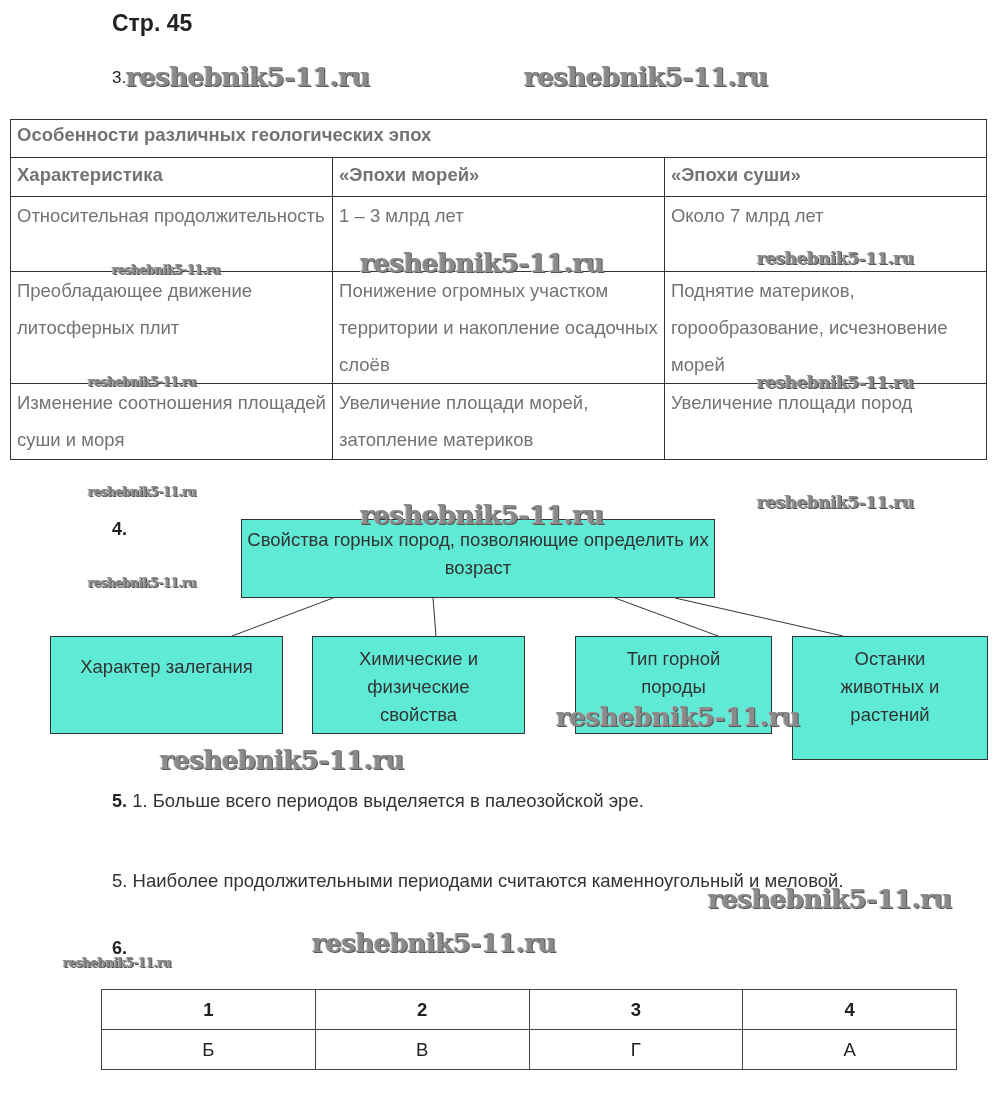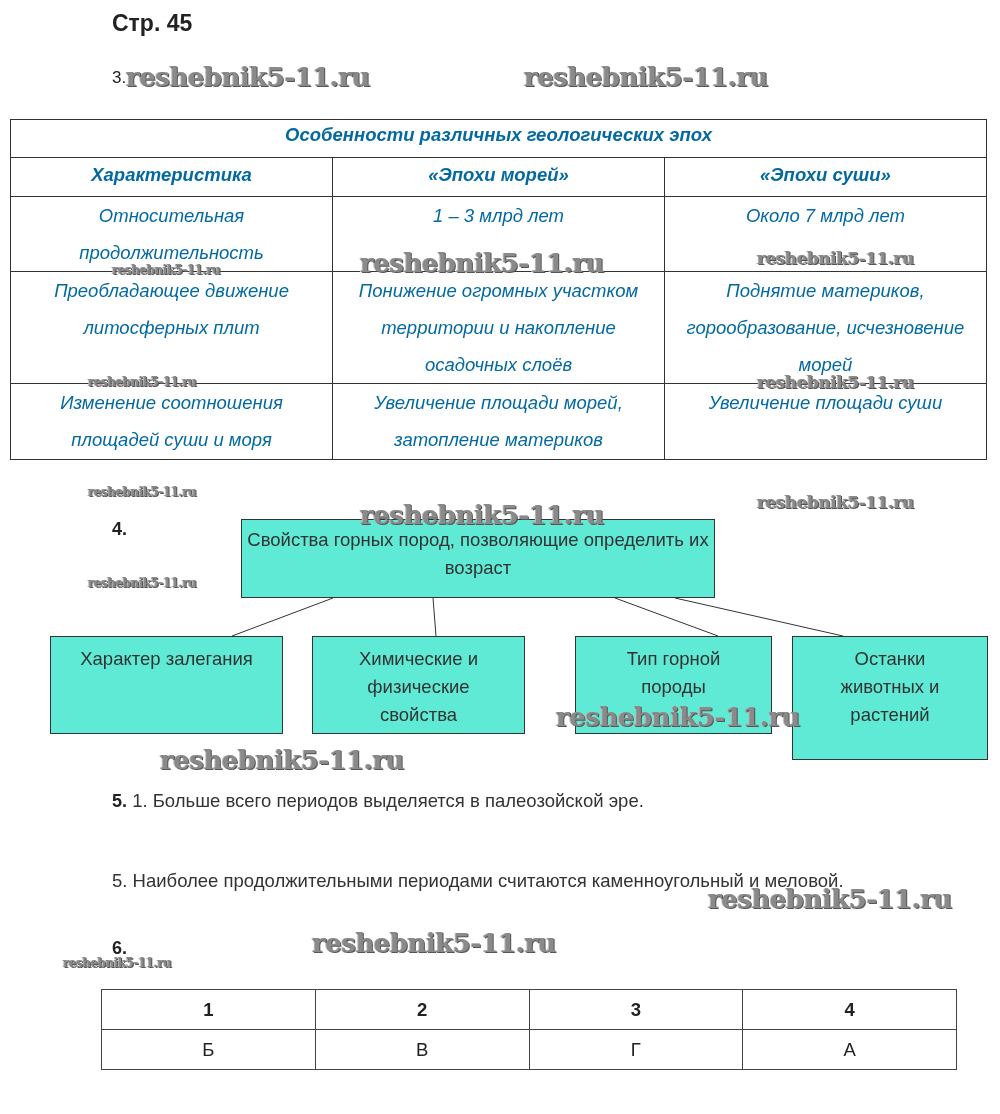--- a/index.html
+++ b/index.html
@@ -9,21 +9,21 @@
   .page-num { left:112px; top:10px; font-size:23px; font-weight:bold; color:#222; }
   .qnum { font-size:18px; font-weight:bold; color:#222; }
   .wm { font-family:"DejaVu Serif", serif; font-weight:bold; color:#8a8a8a;
         text-shadow: 1px 1px 0 #555, -1px 0 0 #bbb; white-space:nowrap; letter-spacing:-0.5px; }
   .wm.big { font-size:26px; }
   .wm.mid { font-size:17px; }
   .wm.small { font-size:12px; }
 
   
   .t3 { left:10px; top:119px; width:977px; border-collapse:collapse; font-size:18.5px; }
-  .t3 td { border:1px solid #333; text-align:center; vertical-align:top; padding:0 6px; line-height:37px; color:#0369a1;font-style:italic; }
+  .t3 td { border:1px solid #333; text-align:left; vertical-align:top; padding:0 6px; line-height:37px; color:#737373; }
   .t3 .title-row td { font-weight:bold; height:37px; line-height:30px; }
   .t3 .head-row td { font-weight:bold; height:38px; line-height:34px; }
 
   
   .box { position:absolute; border:1px solid #333; background:#5eead4; text-align:center;
          font-size:18.5px; line-height:28px; color:#333; box-sizing:border-box; padding-top:12px; }
   svg.lines { position:absolute; left:0; top:0; }
 
   .answer { font-size:18.5px; color:#333; }
 
@@ -57,21 +57,21 @@
     <td>Около 7 млрд лет</td>
   </tr>
   <tr style="height:112px;">
     <td>Преобладающее движение литосферных плит</td>
     <td>Понижение огромных участком территории и накопление осадочных слоёв</td>
     <td>Поднятие материков, горообразование, исчезновение морей</td>
   </tr>
   <tr style="height:76px;">
     <td>Изменение соотношения площадей суши и моря</td>
     <td>Увеличение площади морей, затопление материков</td>
-    <td>Увеличение площади суши</td>
+    <td>Увеличение площади пород</td>
   </tr>
 </tbody>
   </table>
 
 <div class="abs wm small" style="left:112px;top:263px;">reshebnik5-11.ru</div>
 <div class="abs wm big" style="left:360px;top:248px;">reshebnik5-11.ru</div>
 <div class="abs wm mid" style="left:757px;top:248px;">reshebnik5-11.ru</div>
 <div class="abs wm small" style="left:88px;top:375px;">reshebnik5-11.ru</div>
 <div class="abs wm mid" style="left:757px;top:372px;">reshebnik5-11.ru</div>
 
@@ -85,21 +85,21 @@
   <line x1="433" y1="598" x2="436" y2="636" stroke="#333" stroke-width="1"></line>
   <line x1="615" y1="598" x2="718" y2="636" stroke="#333" stroke-width="1"></line>
   <line x1="675" y1="598" x2="843" y2="636" stroke="#333" stroke-width="1"></line>
 </svg>
 
 <div class="box" style="left:241px;top:519px;width:474px;height:79px;padding-top:6px;">
   <span>Свойства горных пород, позволяющие определить их возраст</span>
 </div>
 <div class="abs wm big" style="left:360px;top:500px;">reshebnik5-11.ru</div>
 
-<div class="box" style="left:50px;top:636px;width:233px;height:98px;padding:8px 10px 0;">
+<div class="box" style="left:50px;top:636px;width:233px;height:98px;padding:16px 10px 0;">
   <span>Характер залегания</span>
 </div>
 <div class="box" style="left:312px;top:636px;width:213px;height:98px;padding:8px 20px 0;">
   <span>Химические и физические свойства</span>
 </div>
 <div class="box" style="left:575px;top:636px;width:197px;height:98px;padding:8px 30px 0;">
   <span>Тип горной породы</span>
 </div>
 <div class="box" style="left:792px;top:636px;width:196px;height:124px;padding:8px 30px 0;">
   <span>Останки животных и растений</span>

